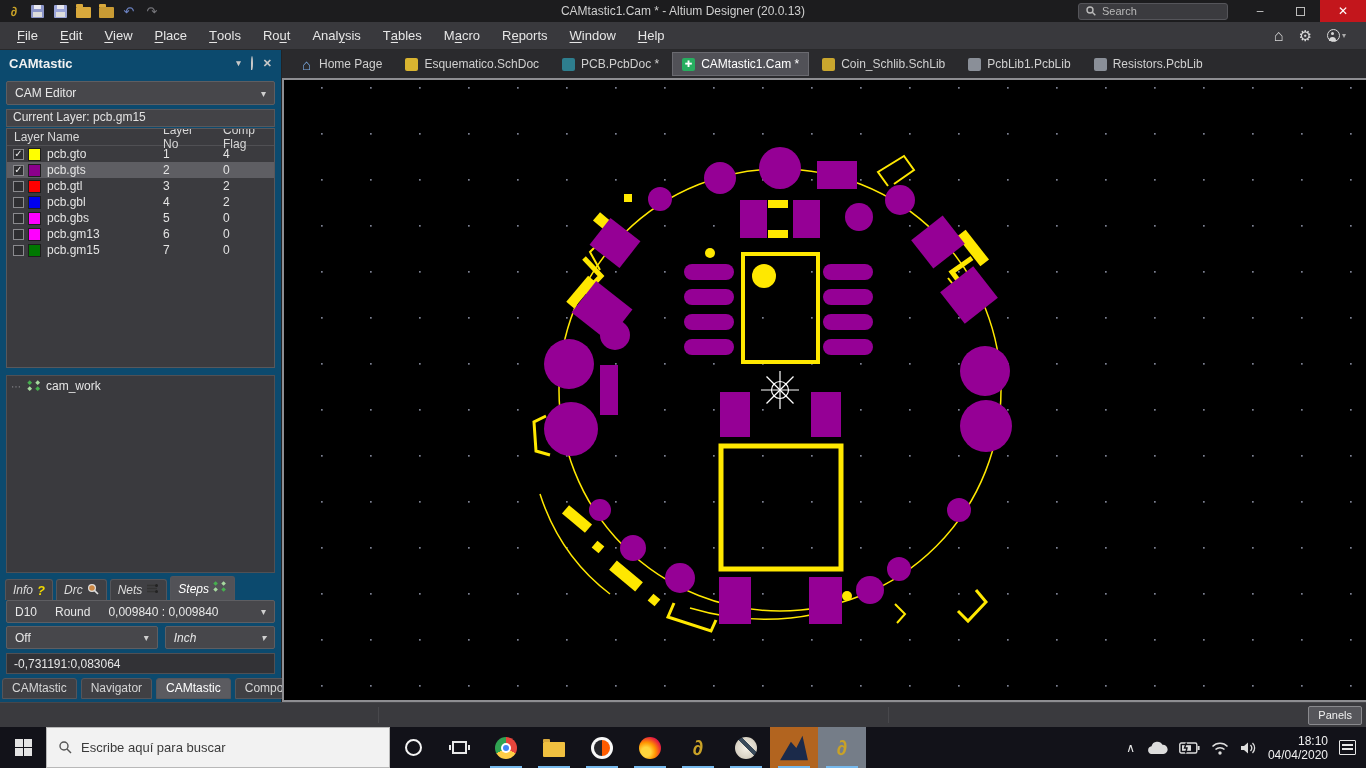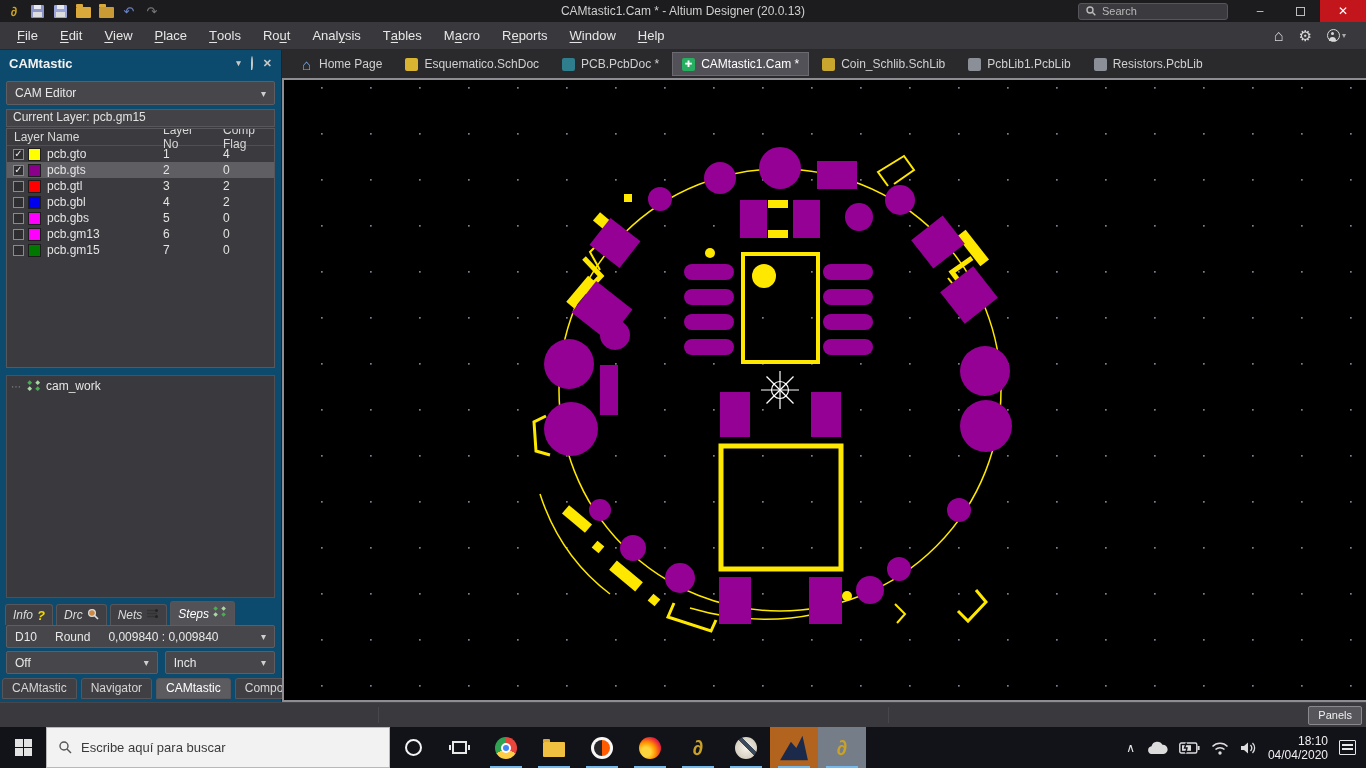--- a/index.html
+++ b/index.html
@@ -314,24 +314,27 @@
         <span>Round</span>
         <span style="width:18px;"></span>
         <span>0,009840 : 0,009840</span>
         <span class="arrow">▾</span>
       </div>
       <div class="sel-row">
         <div class="select" style="flex:1.45;height:23px;">
           <span>Off</span>
           <span class="arrow">▾</span>
         </div>
-        <div class="select" style="flex:1;height:23px;">
+        <div class="select" style="flex:1;height:23px;font-style:italic;">
           <span>Inch</span>
           <span class="arrow">▾</span>
         </div>
+      </div>
+      <div class="coords">
+        <span>-0,731191:0,083064</span>
       </div>
       <div class="bottom-tabs" id="bottom-tabs">
           <div class="b-tab">CAMtastic</div>
           <div class="b-tab">Navigator</div>
           <div class="b-tab active">CAMtastic</div>
           <div class="b-tab">Components</div>
         </div>
     </div>
 
     <div class="right-area">

